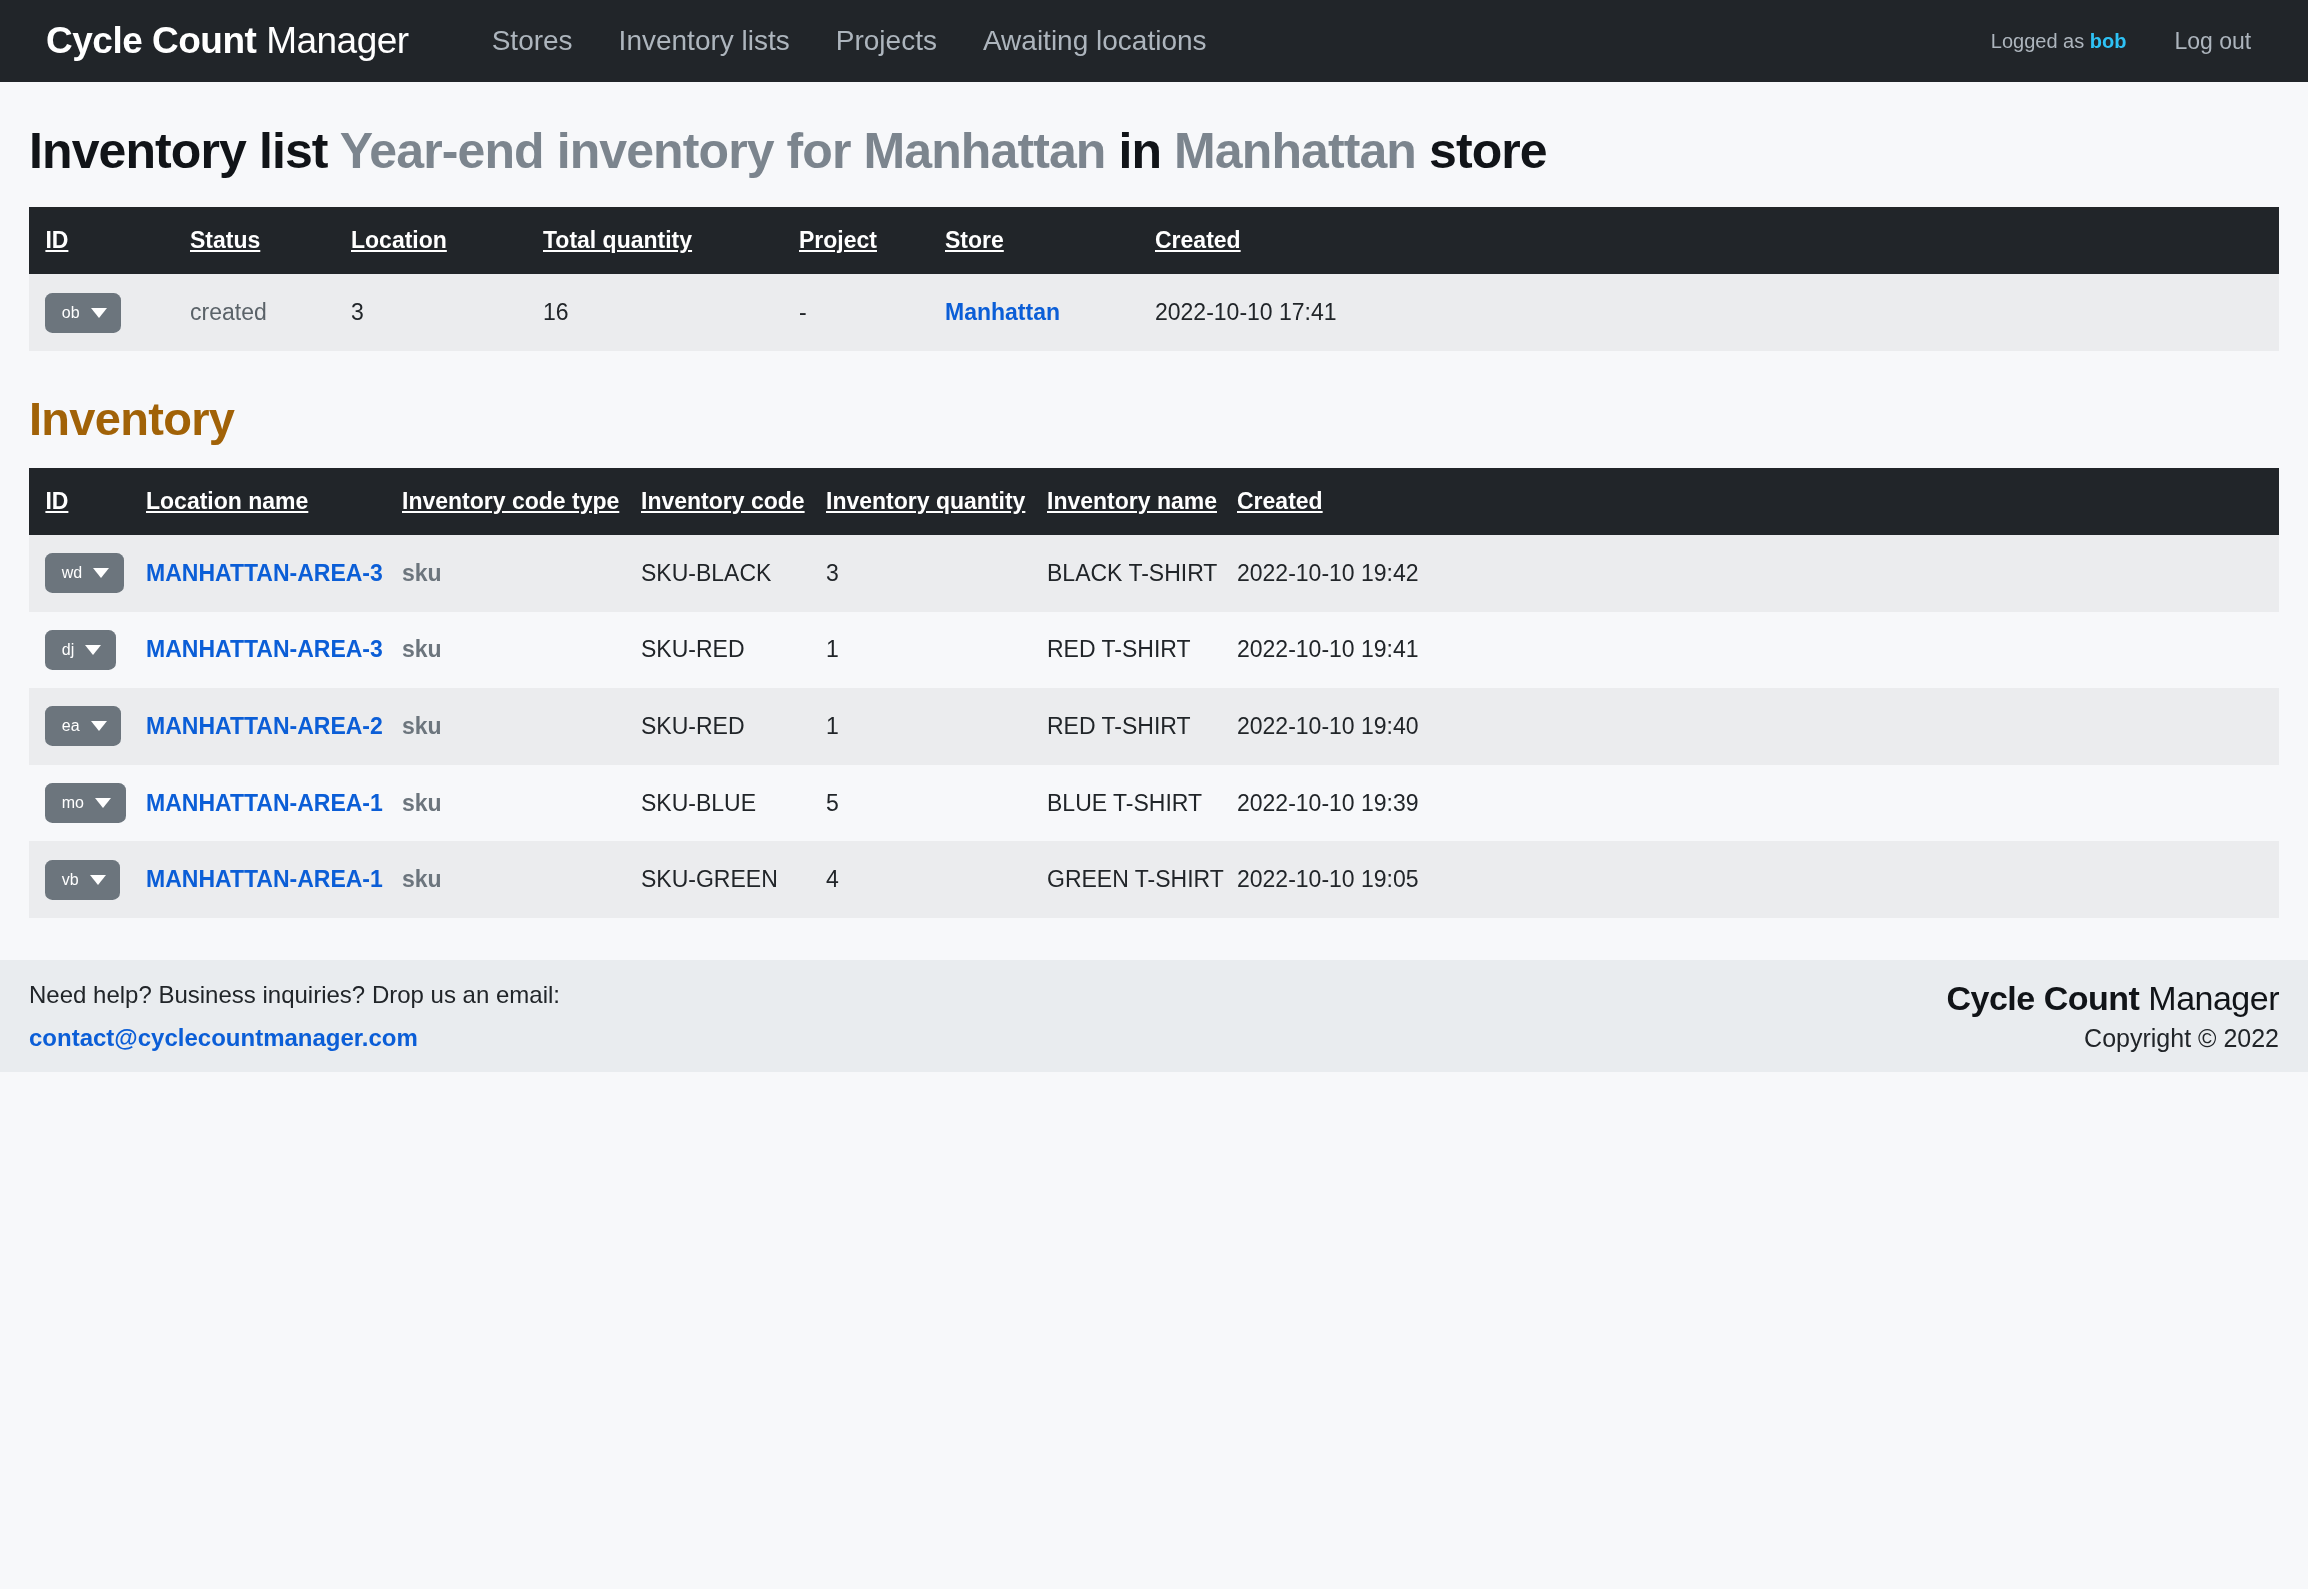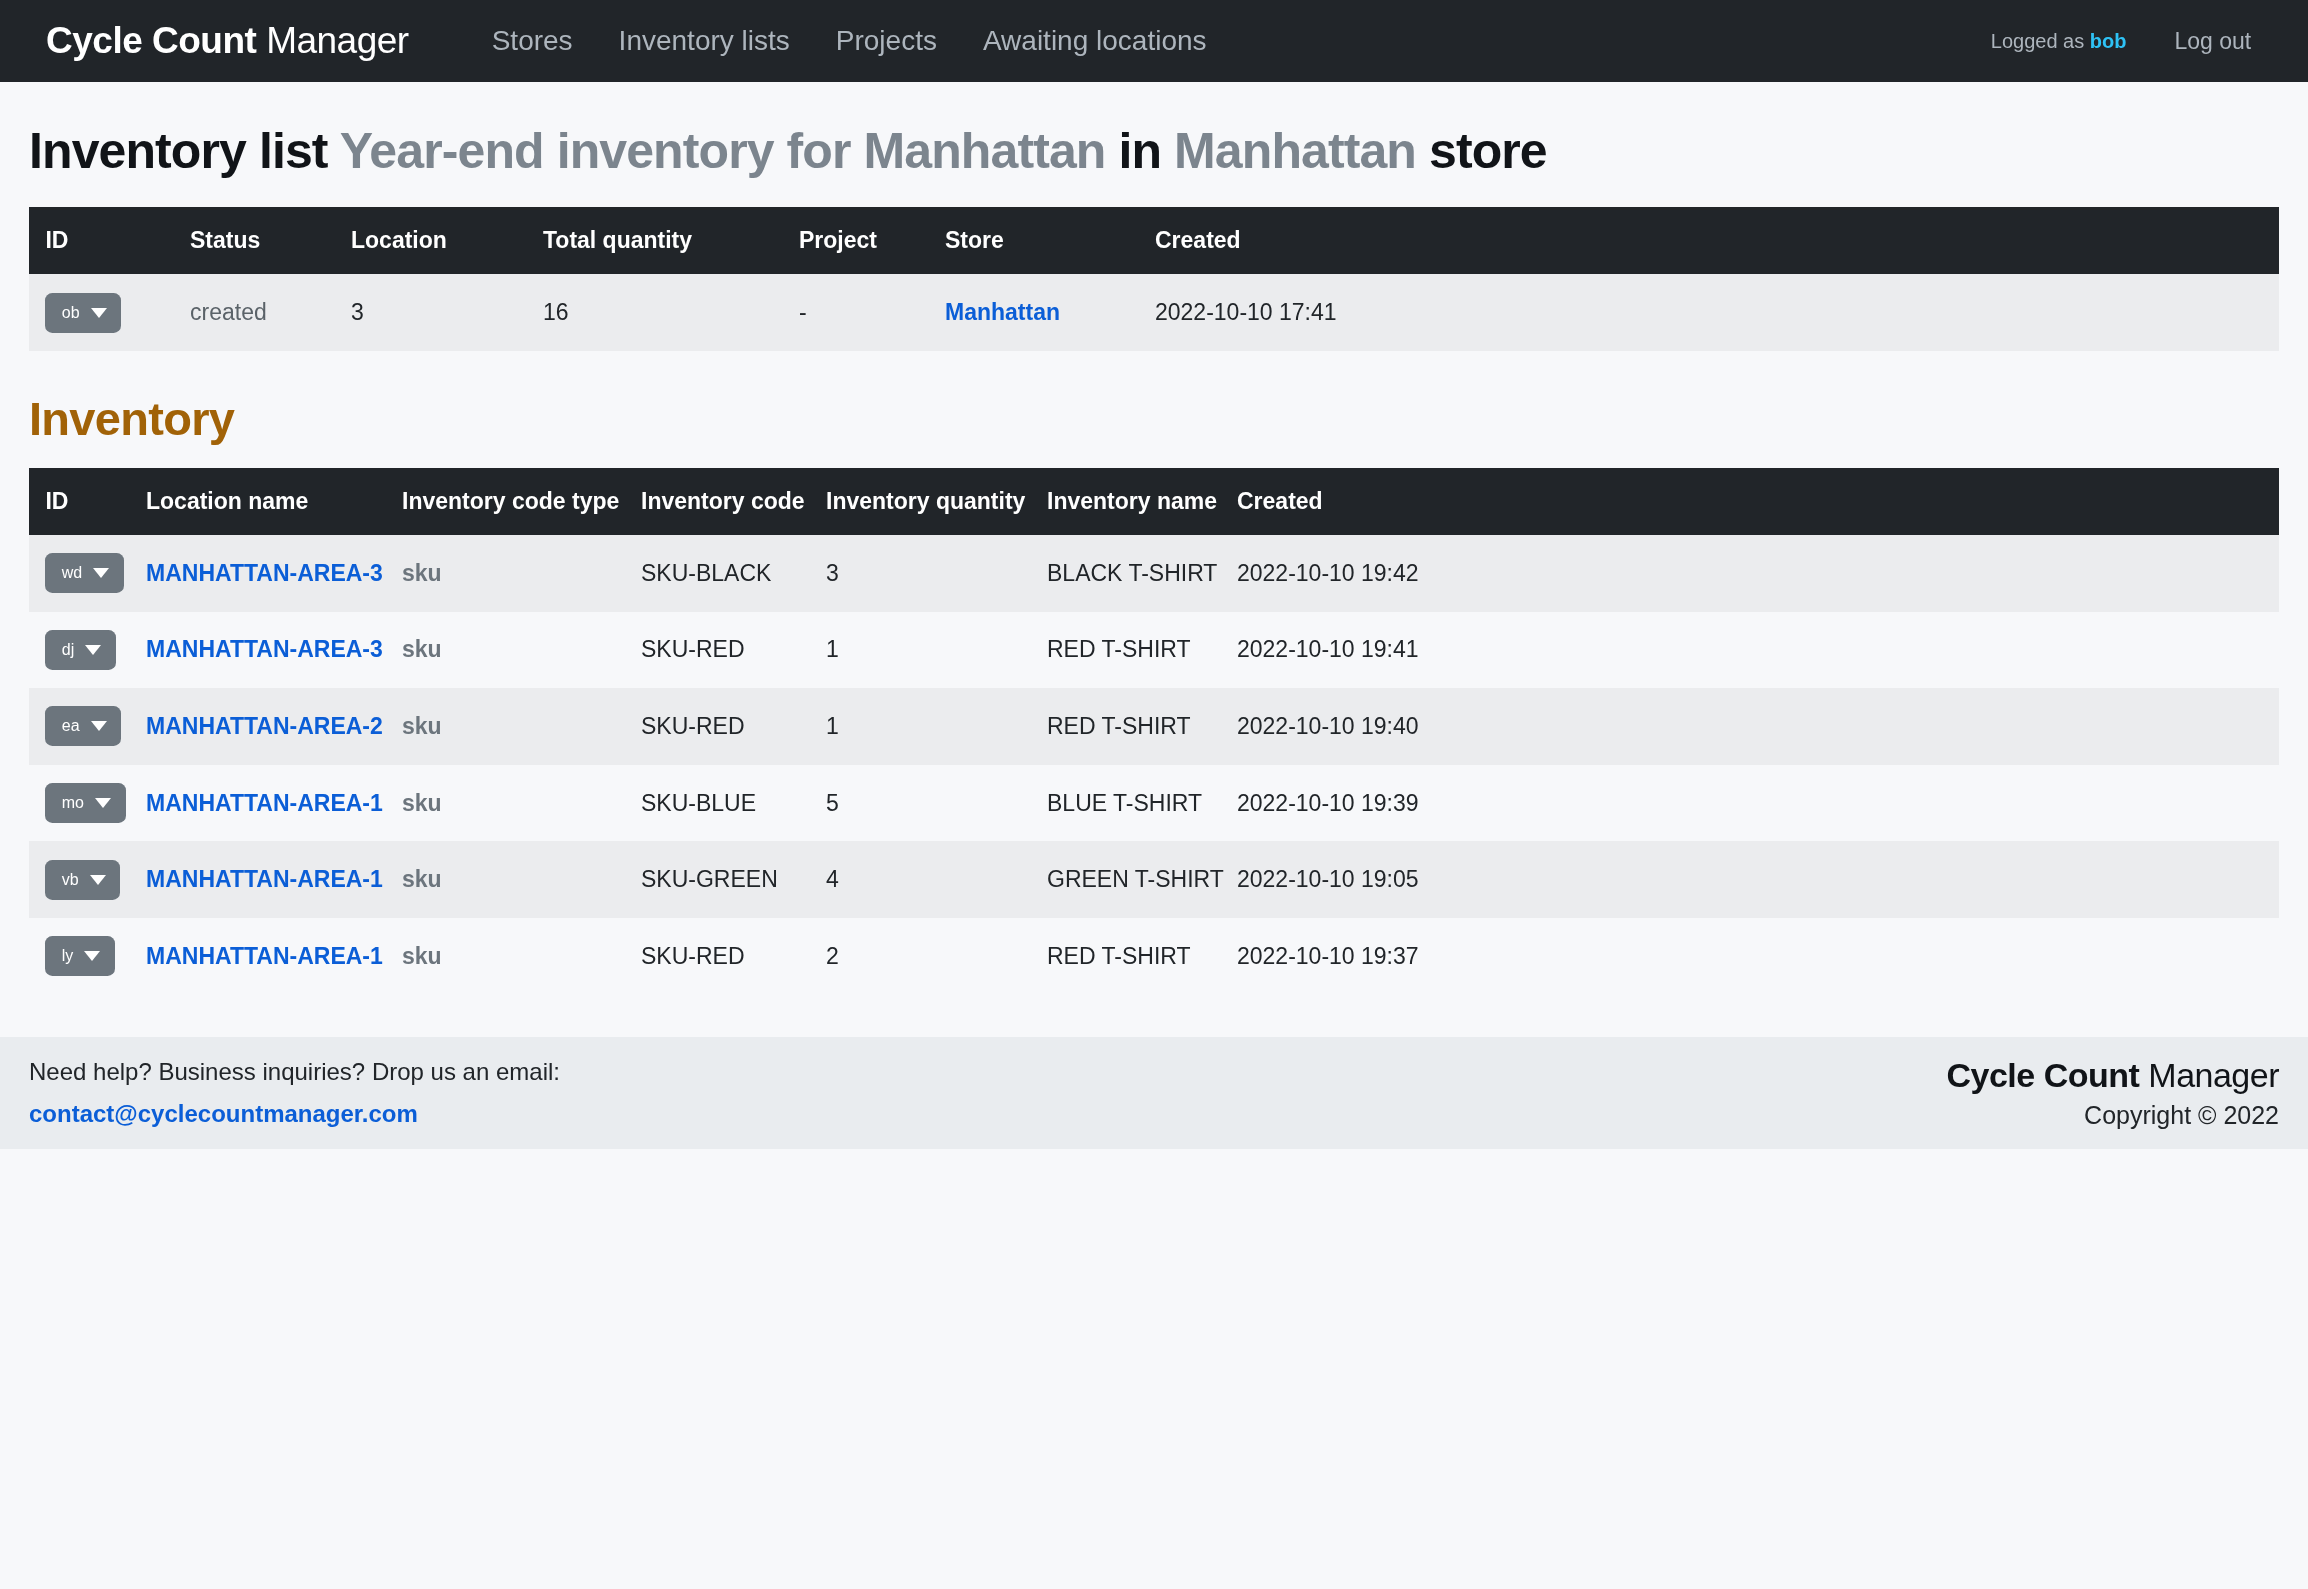--- a/index.html
+++ b/index.html
@@ -89,20 +89,21 @@
   thead th {
     background: #212529;
     color: #ffffff;
     font-size: 23px;
     font-weight: 700;
     text-align: left;
     padding: 20px 11px 20px 0;
     height: 62px;
     vertical-align: middle;
     white-space: nowrap;
+    text-decoration: underline;
   }
   thead th.first { padding-left: 16.4px; }
   tbody td {
     font-size: 23px;
     color: #212529;
     padding: 18.3px 11px 18.3px 0;
     vertical-align: middle;
     height: 68px;
     white-space: nowrap;
   }
@@ -333,32 +334,20 @@
               <span>vb</span>
               <span class="caret"></span>
             </button></td>
           <td><a class="link-blue">MANHATTAN-AREA-1</a></td>
           <td class="muted-cell">sku</td>
           <td>SKU-GREEN</td>
           <td>4</td>
           <td>GREEN T-SHIRT</td>
           <td>2022-10-10 19:05</td>
         </tr>
-        <tr class="even">
-          <td class="first"><button class="dd-btn">
-              <span>ly</span>
-              <span class="caret"></span>
-            </button></td>
-          <td><a class="link-blue">MANHATTAN-AREA-1</a></td>
-          <td class="muted-cell">sku</td>
-          <td>SKU-RED</td>
-          <td>2</td>
-          <td>RED T-SHIRT</td>
-          <td>2022-10-10 19:37</td>
-        </tr>
       </tbody>
   </table>
 
 </div>
 
 <div class="footer">
   <div class="footer-left">
     <div>Need help? Business inquiries? Drop us an email:</div>
     <a class="mail">contact@cyclecountmanager.com</a>
   </div>

